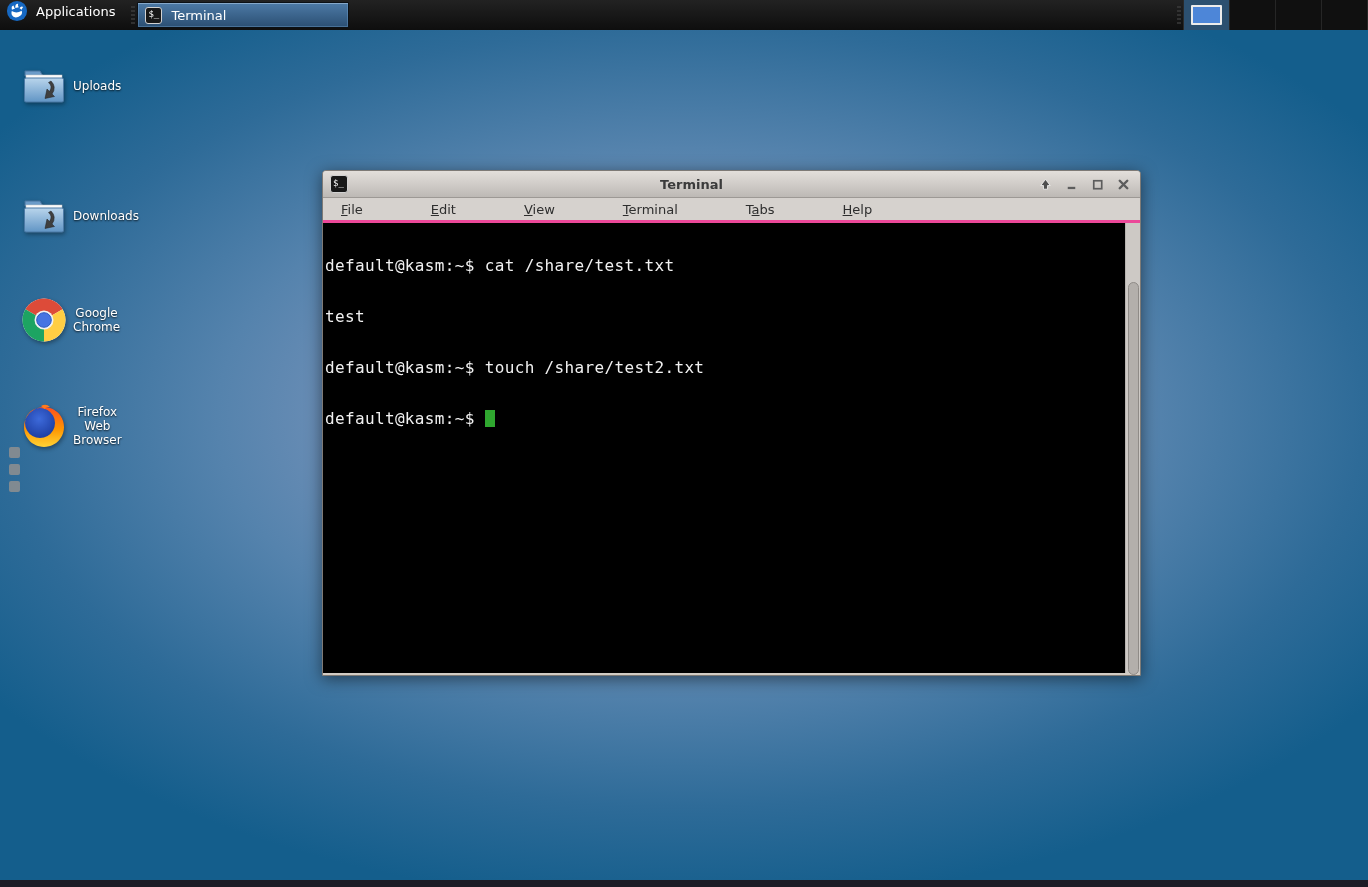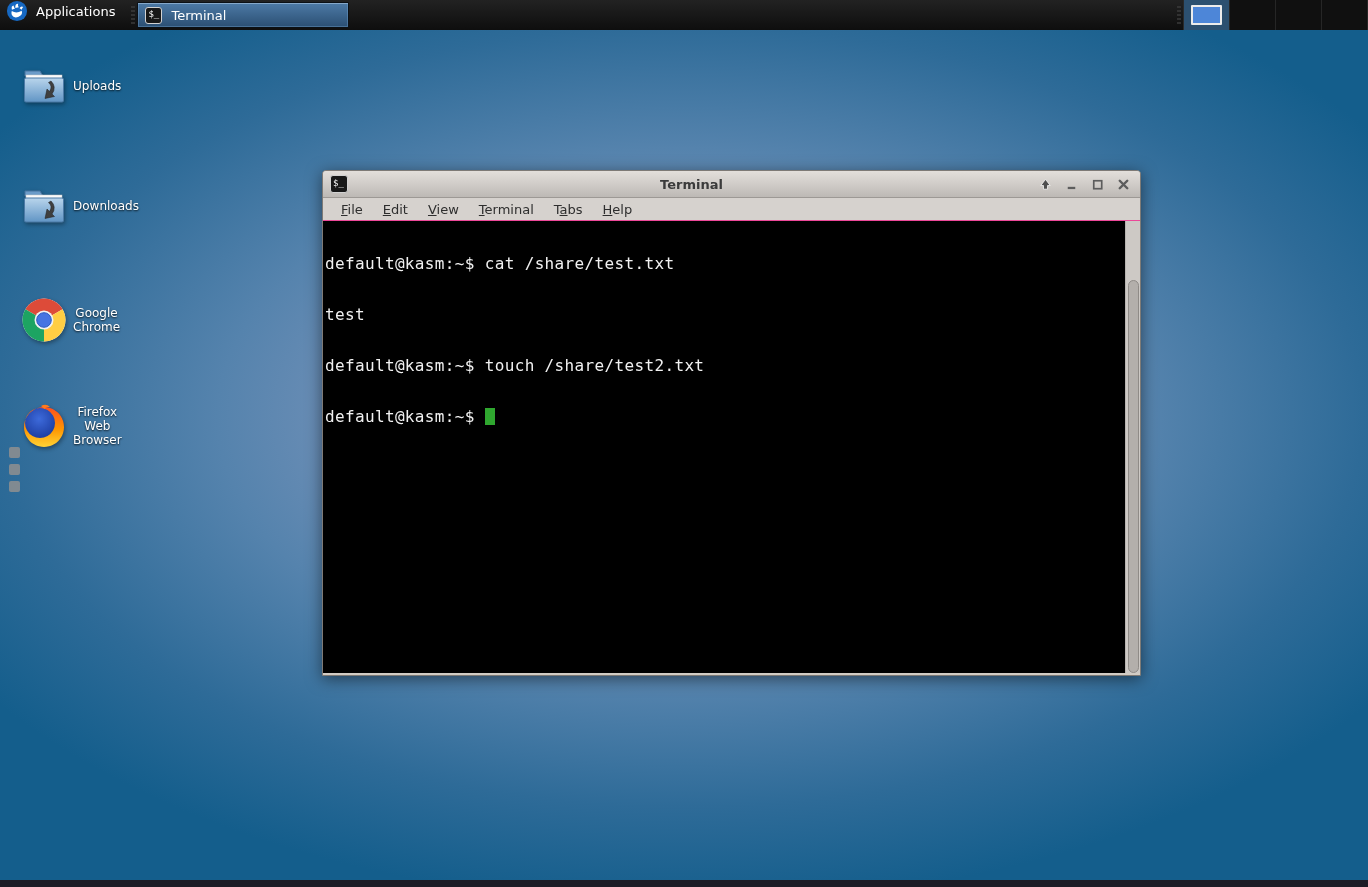--- a/index.html
+++ b/index.html
@@ -47,21 +47,21 @@
   .window{position:absolute;left:322px;top:170px;width:819px;height:506px;
     box-sizing:border-box;display:flex;flex-direction:column;background:#cfcbc7;
     border:1px solid #7e7a76;border-radius:4px 4px 1px 1px;
     box-shadow:0 3px 16px rgba(0,0,0,.5);}
   .titlebar{height:26px;flex:0 0 26px;display:flex;align-items:center;gap:6px;
     padding:0 7px;background:linear-gradient(#e3dfdb,#bdb9b5);
     border-bottom:1px solid #9d9995;border-radius:3px 3px 0 0;}
   .tb-title{flex:1;text-align:center;font-weight:bold;font-size:13px;color:#3b3b3b;}
   .tb-btn{width:20px;height:20px;display:flex;align-items:center;justify-content:center;}
   .menubar{height:22px;flex:0 0 22px;display:flex;align-items:center;padding-left:8px;
-    background:#d6d2ce;font-size:13px;color:#2e2e2e;border-bottom:1px solid #ec4899;}
+    background:#d6d2ce;font-size:13px;color:#2e2e2e;border-bottom:3px solid #ec4899;gap:48px;}
   .menu-item{padding:0 10px;}
   .menu-item .mn{text-decoration:underline;}
   .term-wrap{flex:1;display:flex;background:#d2ccc4;padding-bottom:2px;min-height:0;}
   .term-screen{flex:1;background:#000;padding:1px 0 0 2px;overflow:hidden;
     font-family:"DejaVu Sans Mono","Liberation Mono",monospace;font-size:16px;
     line-height:19px;letter-spacing:.35px;color:#f1f1f1;}
   .term-line{white-space:pre;margin-top:32px;}
   .cursor{display:inline-block;width:10px;height:17px;background:#2fa72f;
     vertical-align:-3px;}
   .term-scrollbar{width:15px;flex:0 0 15px;background:#cdc9c5;position:relative;
@@ -117,21 +117,21 @@
           </defs>
         <path d="M5 9h15l3 5H5z" fill="#6c9cc9" stroke="#49749f"></path>
         <rect x="6" y="13" width="36" height="5" fill="#fbfbfb" stroke="#c8c8c8" stroke-width="0.5"></rect>
         <rect x="4.5" y="16" width="39" height="24" rx="1.5" fill="url(#fg1)" stroke="#4c7aa6"></rect>
         <path d="M31 19q6 6 1 13l2.5 2.5-9.5 2 2-9.5 2.5 2.5q3.5-5-1-9z" fill="#3f3f3f" stroke="#1e1e1e" stroke-width=".5"></path>
       </svg>
     </span>
     <span>Uploads</span>
   </div>
 
-  <div class="desk-icon" style="left:20px;top:182px;align-items:center;">
+  <div class="desk-icon" style="left:20px;top:192px;align-items:center;">
     <span style="display:flex">
       <svg width="48" height="48" viewBox="0 0 48 48">
         <defs>
             <linearGradient id="fg2" x1="0" y1="0" x2="0" y2="1">
           <stop offset="0" stop-color="#b9d5ec"></stop>
               <stop offset="1" stop-color="#6195c5"></stop>
             </linearGradient>
           </defs>
         <path d="M5 9h15l3 5H5z" fill="#6c9cc9" stroke="#49749f"></path>
         <rect x="6" y="13" width="36" height="5" fill="#fbfbfb" stroke="#c8c8c8" stroke-width="0.5"></rect>

